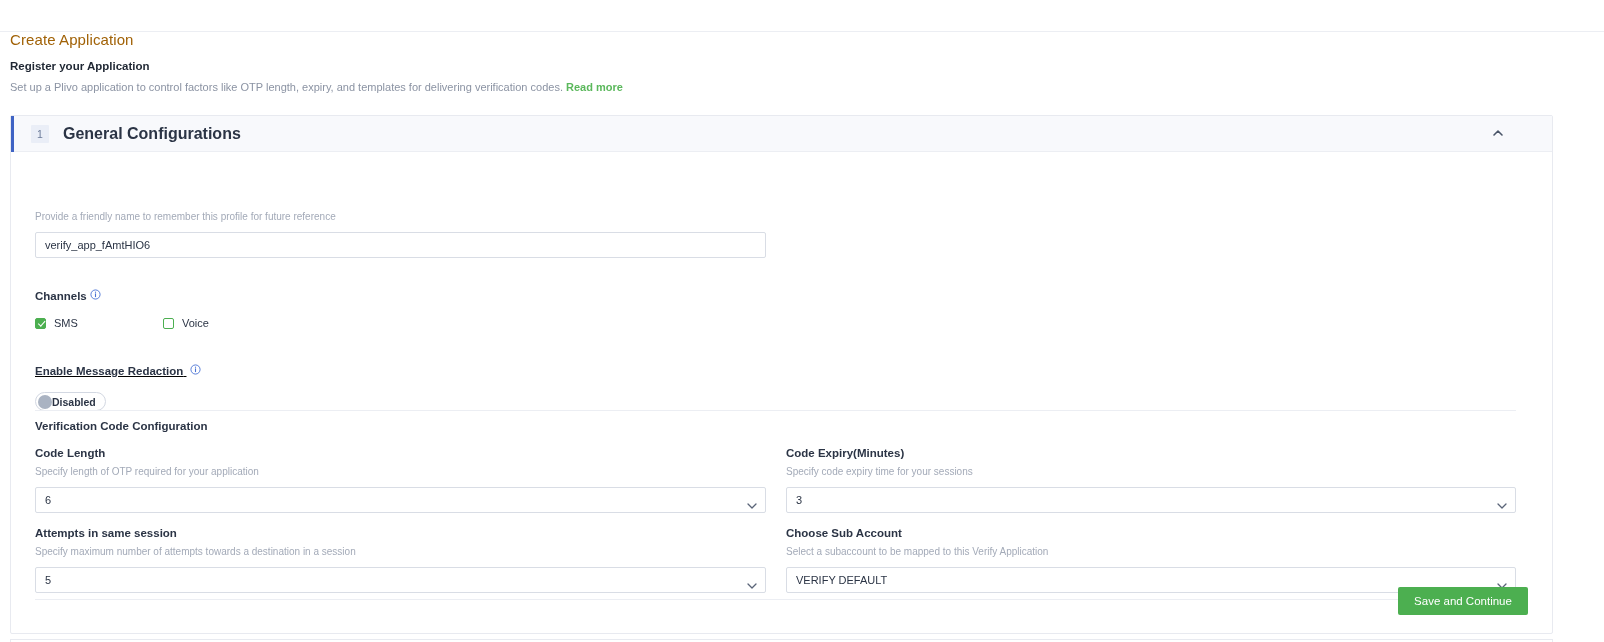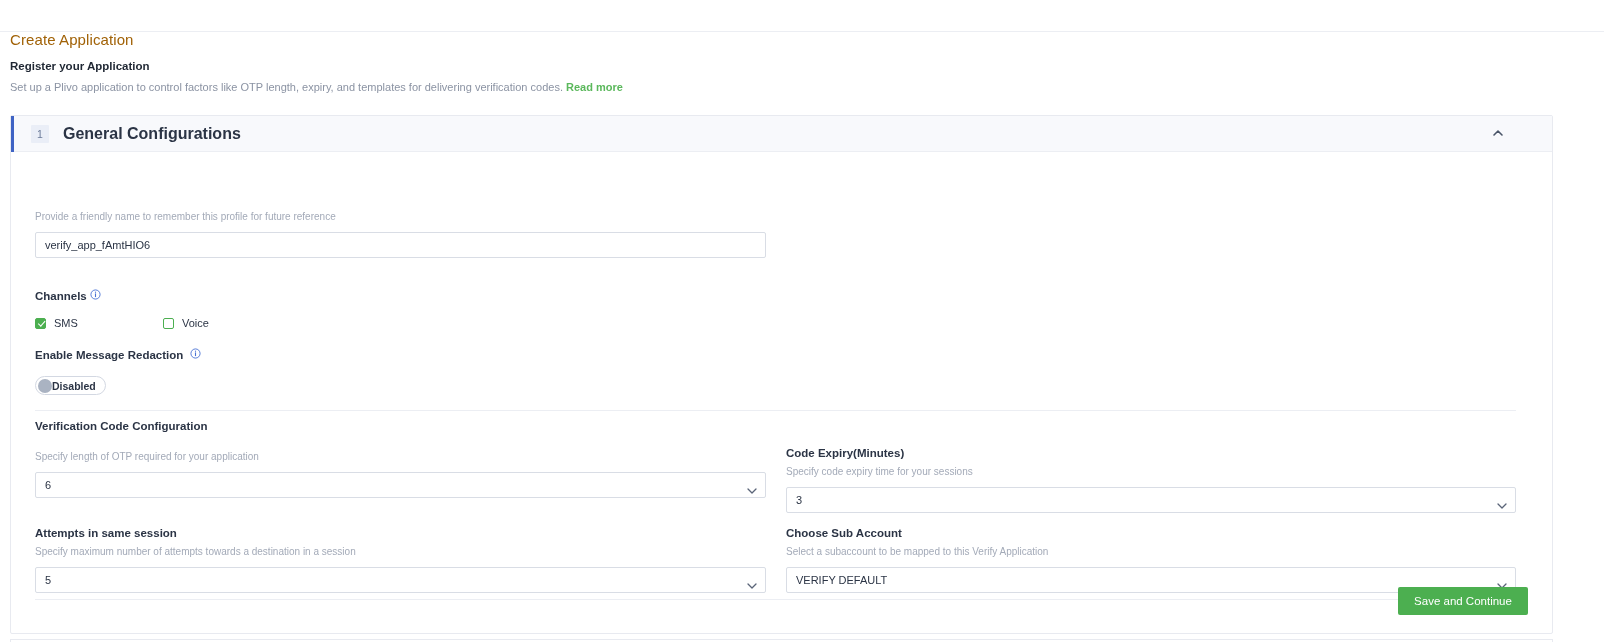--- a/index.html
+++ b/index.html
@@ -210,21 +210,21 @@
             <span class="cb checked"></span>
             <span class="cb-label">SMS</span>
           </div>
           <div class="cb-row">
             <span class="cb"></span>
             <span class="cb-label">Voice</span>
           </div>
         </div>
       </div>
 
-      <div class="blk" style="left:24px; top:196px;">
+      <div class="blk" style="left:24px; top:212px;text-decoration:underline;">
         <div class="field-label">
           <span>Enable Message Redaction</span>
           <span class="info-icon" style="margin-left:4px;">
             <svg width="11" height="11" viewBox="0 0 12 12">
               <circle cx="6" cy="6" r="5" fill="none" stroke="#4a73d4" stroke-width="1"></circle>
               <rect x="5.4" y="4.8" width="1.2" height="4" fill="#4a73d4"></rect>
               <rect x="5.4" y="2.9" width="1.2" height="1.2" fill="#4a73d4"></rect>
             </svg>
           </span>
         </div>
@@ -236,20 +236,21 @@
         </div>
       </div>
 
       <div class="divider" style="top:258px;"></div>
 
       <div class="blk" style="left:24px; top:268px;">
         <div class="sub-head">Verification Code Configuration</div>
       </div>
 
       <div class="blk" style="left:24px; top:294px; width:731px;">
+        <div class="field-label">Code Length</div>
         <div class="field-hint">Specify length of OTP required for your application</div>
         <div class="select-wrap">
           <div class="select-box">
             <span>6</span>
           </div>
           <span class="select-arrow">
             <svg width="10" height="8" viewBox="0 0 10 8">
               <polyline points="1,2 5,6 9,2" fill="none" stroke="#5a6478" stroke-width="1.3" stroke-linecap="round" stroke-linejoin="round"></polyline>
             </svg>
           </span>

